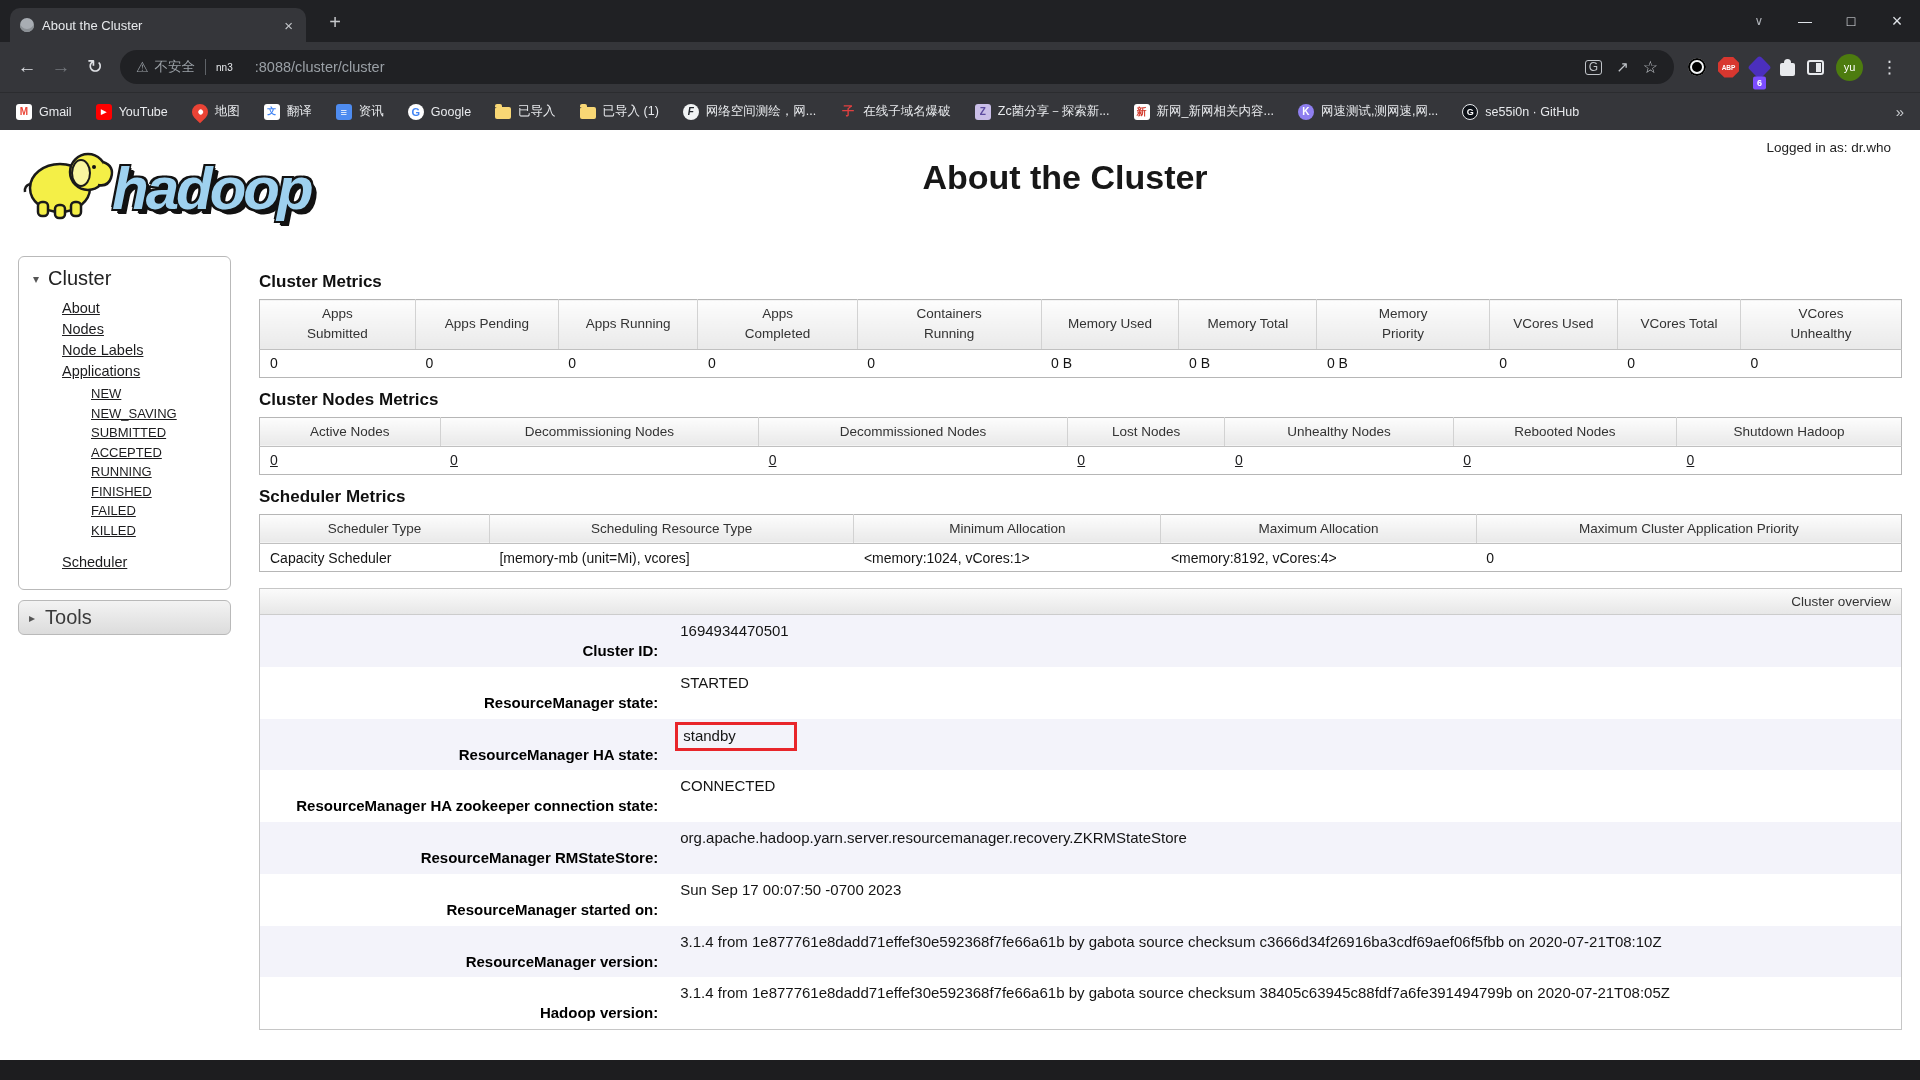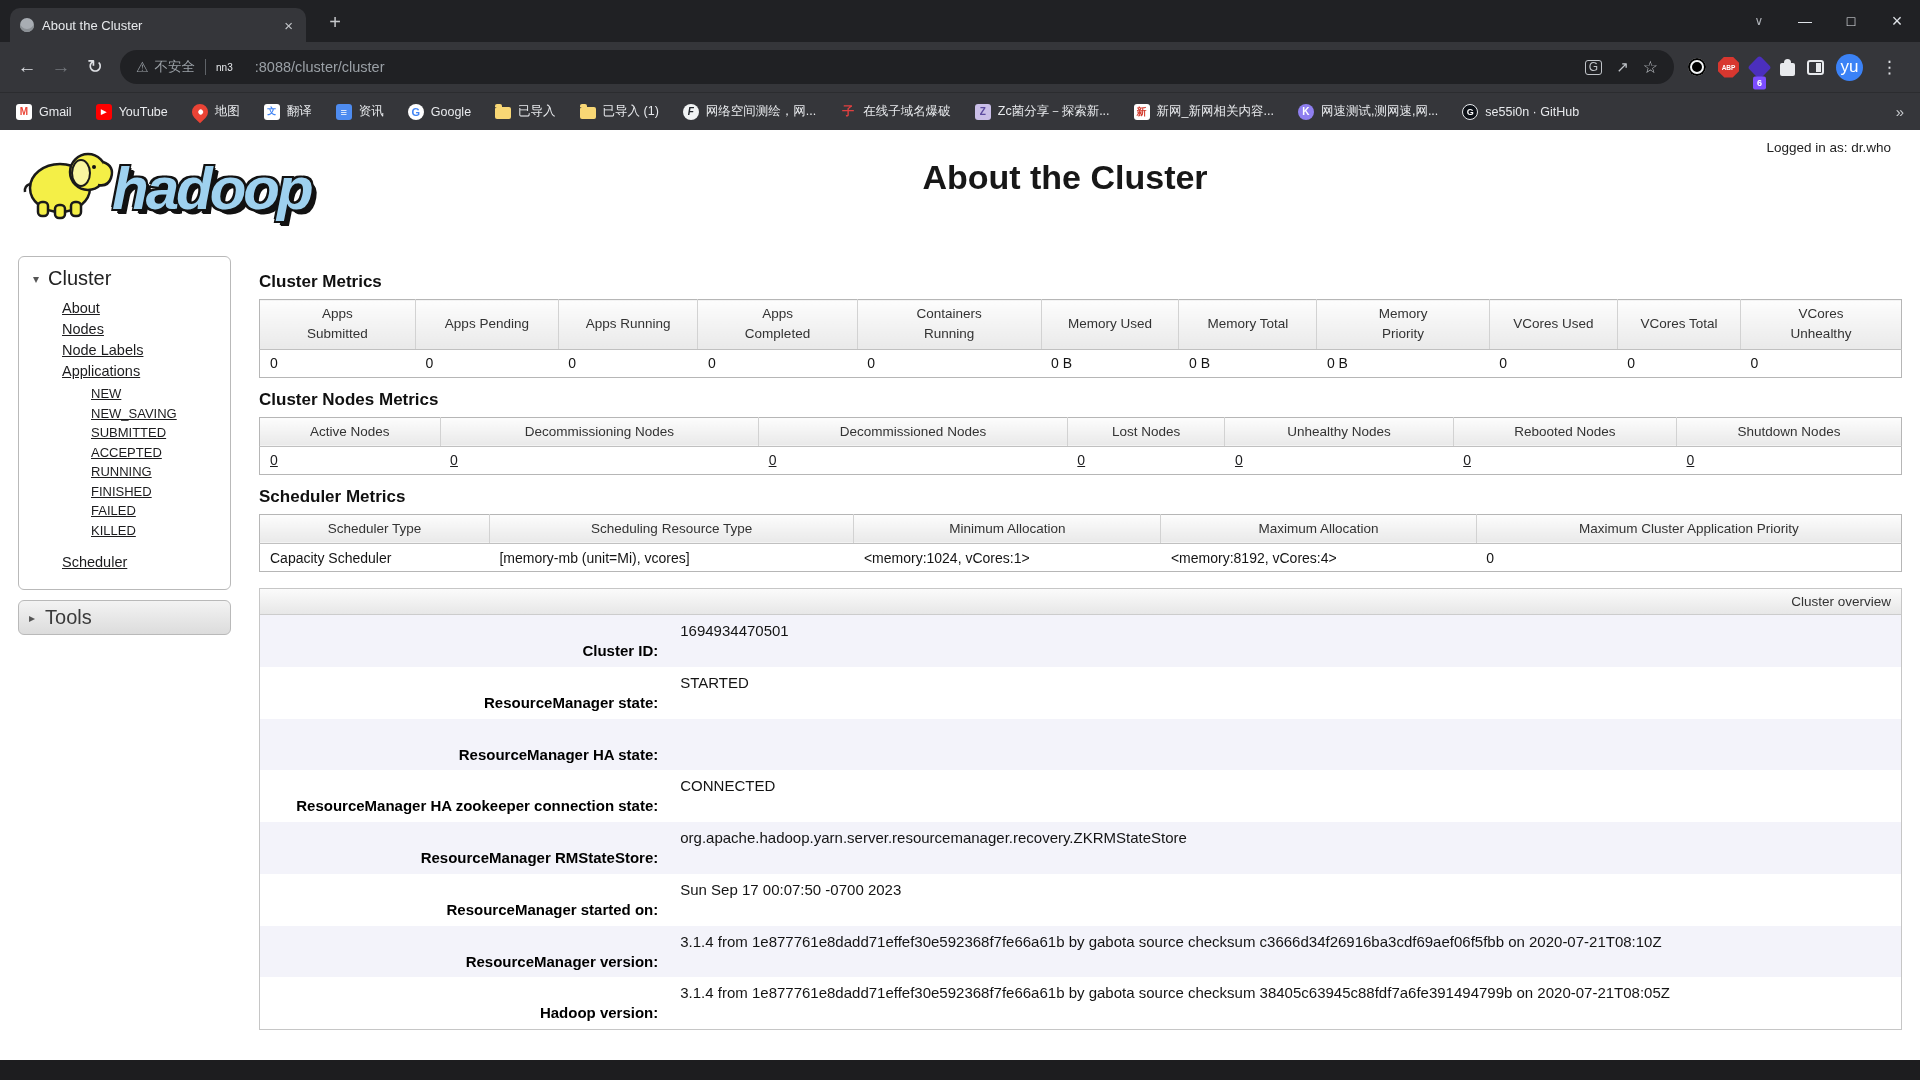--- a/index.html
+++ b/index.html
@@ -53,22 +53,22 @@
   .ext-badge { position:absolute; right:-7px; bottom:-6px; width:13px; height:13px;
                background:#7c4dff; color:#fff; font-size:9px; line-height:13px;
                text-align:center; border-radius:2px; transform:rotate(0deg); font-weight:bold; }
   .ext.tampermonkey .ext-badge { transform:rotate(-45deg); right:-9px; bottom:-9px; }
   .ext.puzzle { width:15px; height:13px; background:#e8eaed; border-radius:2px; margin-top:4px; }
   .ext.puzzle::before { content:""; position:absolute; top:-4px; left:4px; width:7px; height:7px;
                         background:#e8eaed; border-radius:50%; }
   .ext.panel { width:17px; height:15px; border:2px solid #e8eaed; border-radius:3px; }
   .ext.panel::before { content:""; position:absolute; right:1px; top:1px; bottom:1px; width:5px;
                        background:#e8eaed; }
-  .avatar { width:27px; height:27px; border-radius:50%; background:#3b82f6; color:#fff;
-            font-size:17px; display:flex; align-items:center; justify-content:center; }
+  .avatar { width:27px; height:27px; border-radius:50%; background:#4d7c0f; color:#fff;
+            font-size:11px; display:flex; align-items:center; justify-content:center; }
   .kebab { color:#dfe1e5; font-size:17px; padding:0 6px; }
 
   .bookmarksbar { height:38px; background:#35363a; border-top:1px solid #2b2c2f;
                   display:flex; align-items:center; padding:0 16px; gap:24px;
                   color:#e8eaed; font-size:12.5px; flex:none; white-space:nowrap; }
   .bm { display:flex; align-items:center; gap:7px; }
   .bi { width:16px; height:16px; border-radius:3px; display:flex; align-items:center;
         justify-content:center; font-size:10px; font-weight:bold; flex:none; }
   .bi-gmail { background:#fff; color:#ea4335; }
   .bi-youtube { background:#f00; color:#fff; font-size:7px; }
@@ -369,21 +369,21 @@
             <col style="width:13.7%">
         </colgroup>
         <tbody>
             <tr>
           <th>Active Nodes</th>
           <th>Decommissioning Nodes</th>
           <th>Decommissioned Nodes</th>
           <th>Lost Nodes</th>
           <th>Unhealthy Nodes</th>
           <th>Rebooted Nodes</th>
-          <th>Shutdown Nodes</th>
+          <th>Shutdown Hadoop</th>
         </tr>
         <tr>
           <td><a class="lnk">0</a></td>
           <td><a class="lnk">0</a></td>
           <td><a class="lnk">0</a></td>
           <td><a class="lnk">0</a></td>
           <td><a class="lnk">0</a></td>
           <td><a class="lnk">0</a></td>
           <td><a class="lnk">0</a></td>
         </tr>
@@ -422,20 +422,21 @@
         <div class="ov-row">
           <div class="ov-label">Cluster ID:</div>
           <div class="ov-value">1694934470501</div>
         </div>
         <div class="ov-row">
           <div class="ov-label">ResourceManager state:</div>
           <div class="ov-value">STARTED</div>
         </div>
         <div class="ov-row">
           <div class="ov-label">ResourceManager HA state:</div>
+          <div class="ov-value"><span class="hl">standby</span></div>
         </div>
         <div class="ov-row">
           <div class="ov-label">ResourceManager HA zookeeper connection state:</div>
           <div class="ov-value">CONNECTED</div>
         </div>
         <div class="ov-row">
           <div class="ov-label">ResourceManager RMStateStore:</div>
           <div class="ov-value">org.apache.hadoop.yarn.server.resourcemanager.recovery.ZKRMStateStore</div>
         </div>
         <div class="ov-row">

